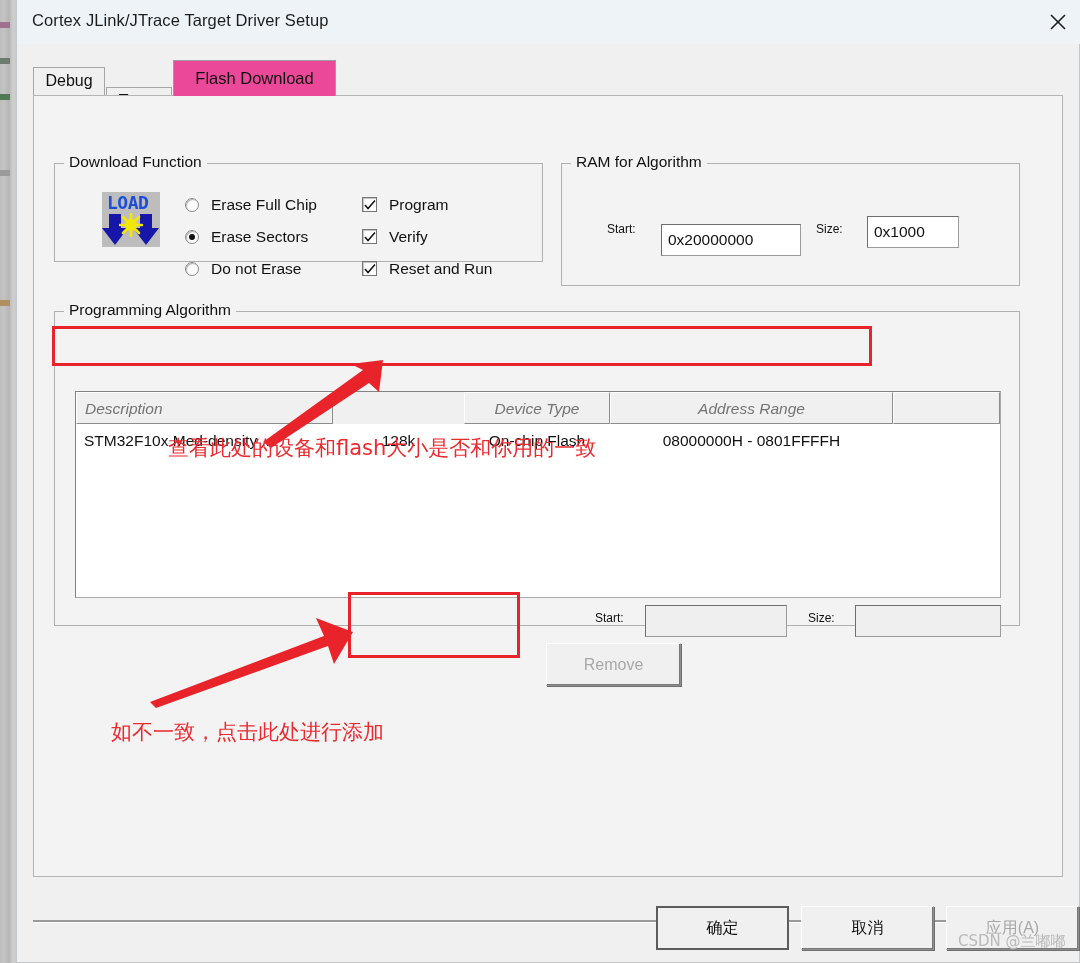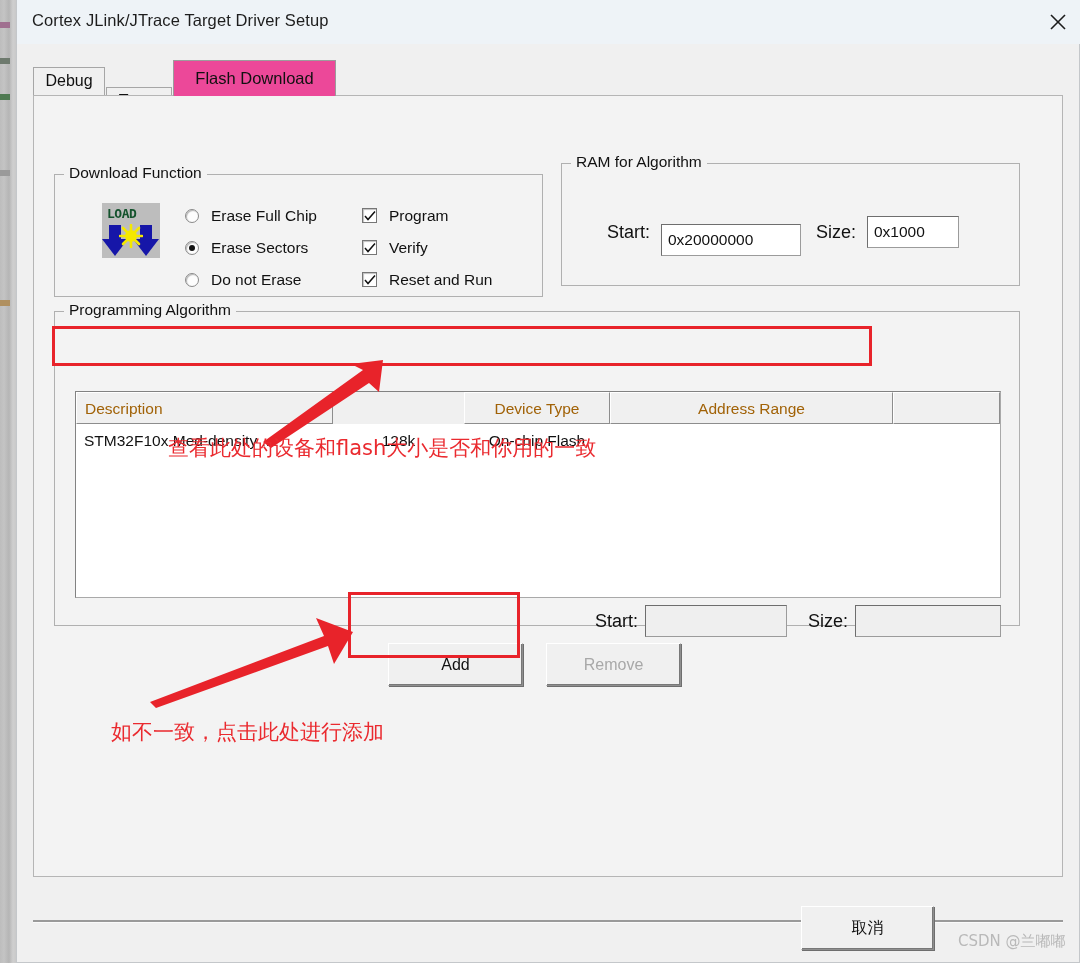--- a/index.html
+++ b/index.html
@@ -128,39 +128,39 @@
     position: absolute;
     top: -11px;
     left: 9px;
     padding: 0 5px;
     background: #f3f3f3;
     font-size: 15.5px;
     color: #111;
     white-space: nowrap;
   }
 
-  #grp-download { left: 20px; top: 78px; width: 489px; height: 123px; }
+  #grp-download { left: 20px; top: 67px; width: 489px; height: 99px; }
   #grp-ram      { left: 527px; top: 67px; width: 459px; height: 123px; }
   #grp-prog     { left: 20px; top: 215px; width: 966px; height: 315px; }
 
   
   #load-icon {
     position: absolute;
     left: 47px; top: 28px;
     width: 58px; height: 55px;
     background: #bdbdbd;
   }
   #load-word {
     position: absolute;
     left: 5px; top: 2px;
     width: 48px; height: 18px;
     font-family: "DejaVu Sans Mono", monospace;
-    font-size: 13px;
+    font-size: 18px;
     font-weight: bold;
-    color: #14532d;
+    color: #1d4ed8;
     letter-spacing: -0.5px;
     line-height: 18px;
   }
   .load-arrow {
     position: absolute;
     width: 0; height: 0;
     border-left: 13px solid transparent;
     border-right: 13px solid transparent;
     border-top: 17px solid #1616a8;
   }
@@ -213,21 +213,21 @@
     border-left-color: #6e6e6e;
     box-sizing: border-box;
     font-size: 15.5px;
     color: #111;
     padding: 0 0 0 6px;
     line-height: 30px;
     white-space: nowrap;
     overflow: hidden;
   }
   .tfield.disabled { background: #efefef; color: #9a9a9a; }
-  .flabel { position: absolute; font-size: 18px; color: #111; }
+  .flabel { position: absolute; font-size: 12px; color: #111; }
 
   
   #listbox {
     position: absolute;
     left: 20px; top: 79px;
     width: 926px; height: 207px;
     background: #ffffff;
     border: 1px solid #a9a9a9;
     border-top-color: #828282;
     border-left-color: #828282;
@@ -242,25 +242,26 @@
   }
   .hcell {
     position: absolute;
     top: 0; height: 32px;
     box-sizing: border-box;
     background: #f0f0f0;
     border: 1px solid #ffffff;
     border-right: 1px solid #8d8d8d;
     border-bottom: 1px solid #8d8d8d;
     font-size: 15.5px;
-    color: #a16207;
+    color: #737373;
     line-height: 31px;
     text-align: center;
     white-space: nowrap;
     overflow: hidden;
+    font-style: italic;
   }
   .hcell.left { text-align: left; padding-left: 8px; }
   #row0 {
     position: absolute;
     left: 0; top: 32px;
     width: 924px; height: 33px;
   }
   .rcell {
     position: absolute;
     top: 0; height: 33px;
@@ -438,38 +439,40 @@
           <div id="hdr">
             <div class="hcell left" style="left:0;   width:257px;">Description</div>
             <div class="hcell" style="left:388px;width:146px;">Device Type</div>
             <div class="hcell" style="left:534px;width:283px;">Address Range</div>
             <div class="hcell" style="left:817px;width:107px;"></div>
           </div>
           <div id="row0">
             <div class="rcell left" style="left:0;   width:257px;">STM32F10x Med-density ...</div>
             <div class="rcell" style="left:257px;width:131px;">128k</div>
             <div class="rcell" style="left:388px;width:146px;">On-chip Flash</div>
+            <div class="rcell" style="left:534px;width:283px;">08000000H - 0801FFFFH</div>
             <div class="rcell" style="left:817px;width:107px;"></div>
           </div>
         </div>
 
         <div class="flabel" style="left:540px; top:299px;">Start:</div>
         <div class="tfield disabled" style="left:590px; top:293px; width:142px; height:32px;"></div>
         <div class="flabel" style="left:753px; top:299px;">Size:</div>
         <div class="tfield disabled" style="left:800px; top:293px; width:146px; height:32px;"></div>
       </div>
 
-      <div class="btn" style="left:354px; top:547px; width:135px; height:43px; line-height:41px;">Add</div>
       <div class="btn disabled" style="left:512px; top:547px; width:135px; height:43px; line-height:41px;">Remove</div>
 
     </div>
 
     <div id="bottom-sep"></div>
 
+    <div class="btn default" style="left:639px; top:862px; width:133px; height:44px; line-height:40px;">确定</div>
     <div class="btn" style="left:784px; top:862px; width:133px; height:44px; line-height:42px;">取消</div>
+    <div class="btn disabled" style="left:929px; top:862px; width:133px; height:44px; line-height:42px;">应用(A)</div>
 
   </div>
 </div>
 
 <div class="redbox" style="left:52px; top:326px; width:820px; height:40px;"></div>
 <div class="redbox" style="left:348px; top:592px; width:172px; height:66px;"></div>
 
 <svg class="arrowsvg" style="left:255px; top:358px;" width="140" height="90" viewBox="0 0 140 90">
   <polygon points="8,84 108,12 96,6 128,2 124,34 114,25 16,90" fill="#e8232a"></polygon>
 </svg>

